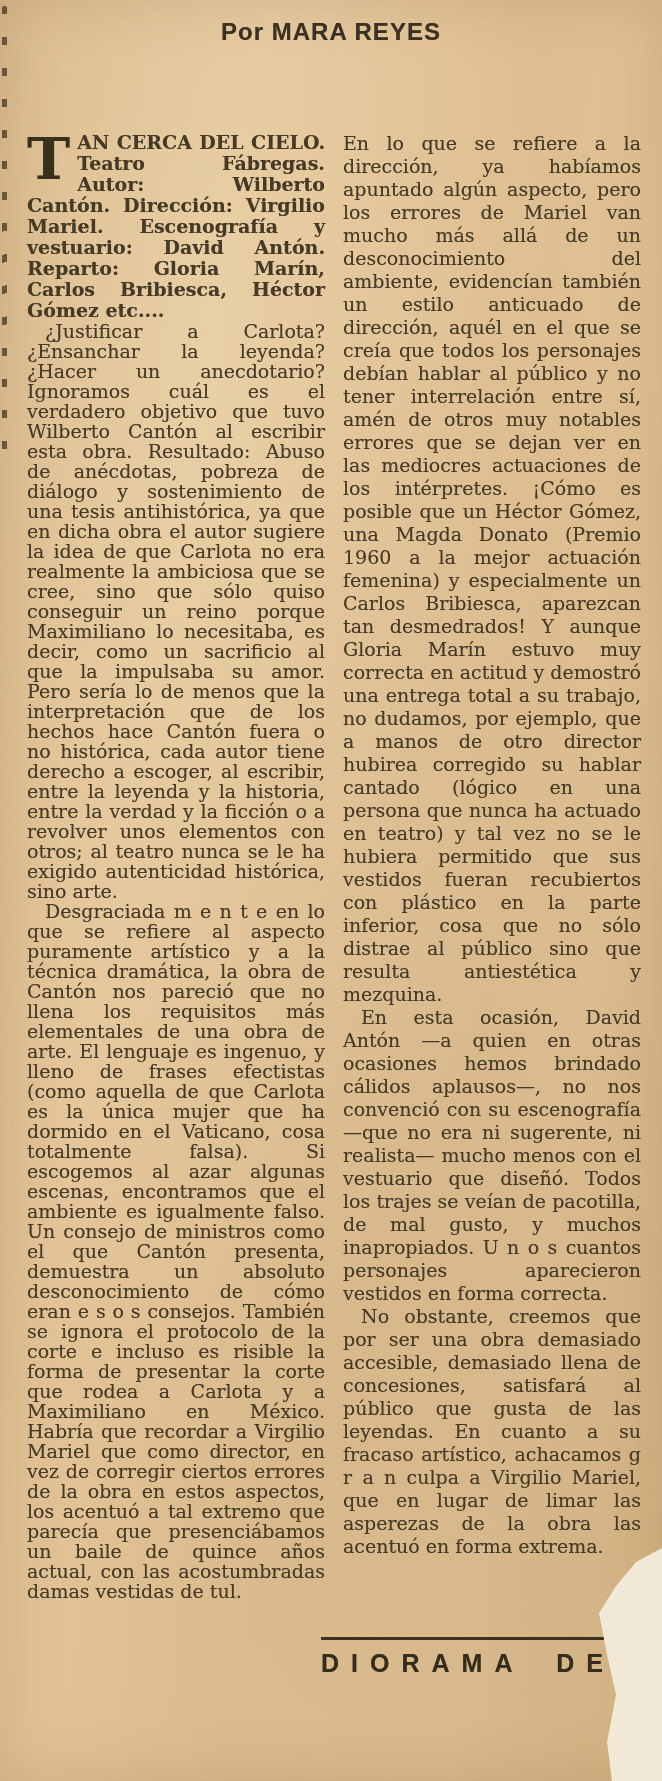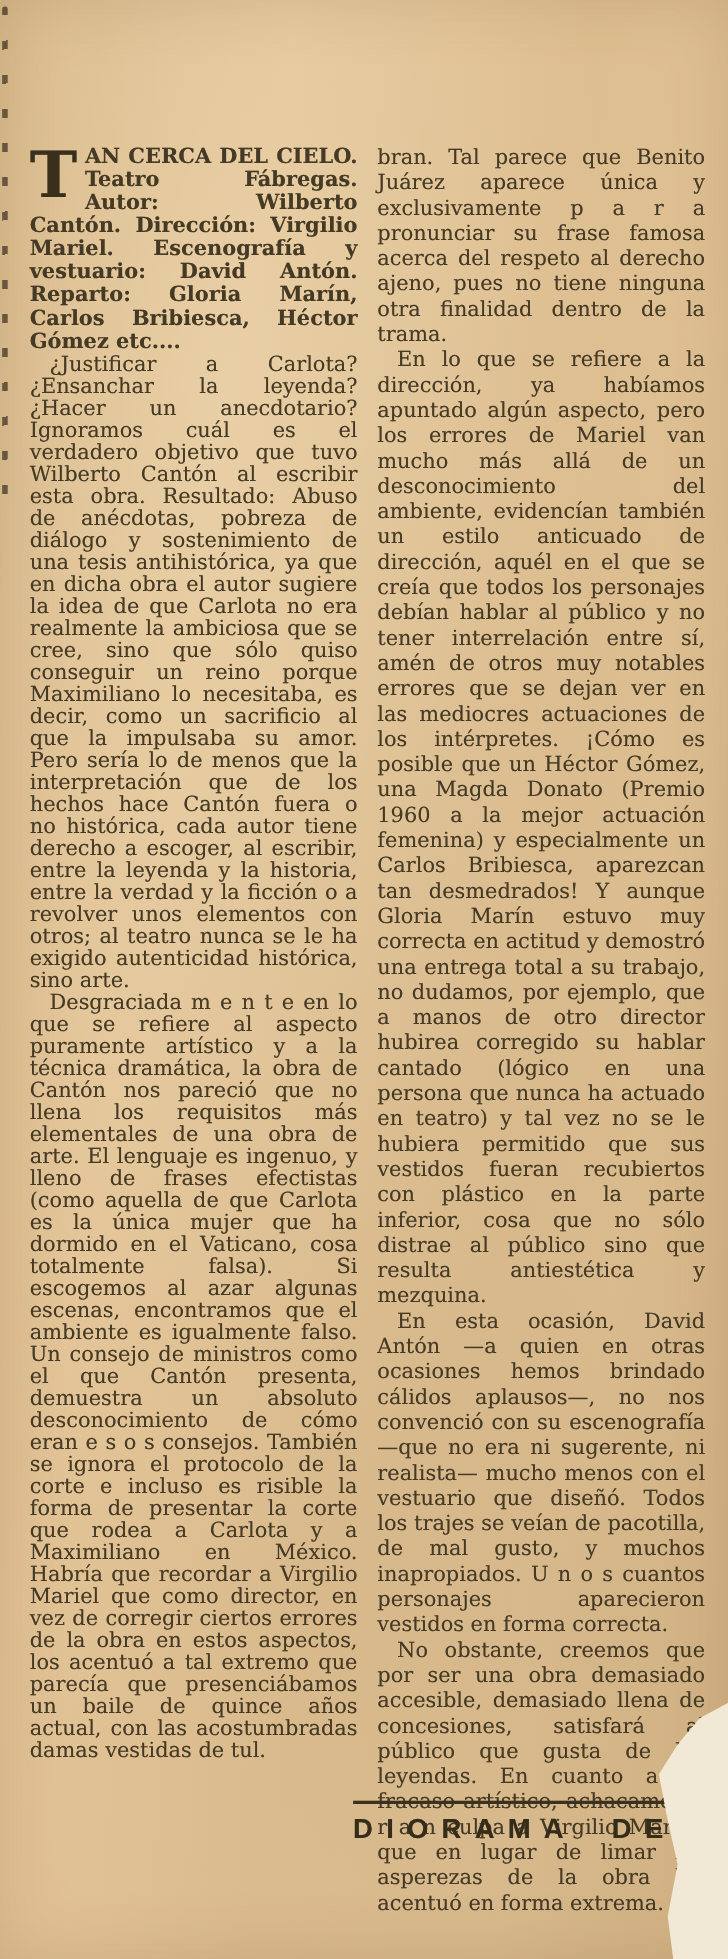--- a/index.html
+++ b/index.html
@@ -96,36 +96,36 @@
 </style>
 </head>
 <body>
 
 <div class="page">
   <div class="paper">
 
     <div class="edge-marks"></div>
 
     <div class="masthead">
+      <div class="masthead-byline">Por MARA REYES</div>
     </div>
 
     <div class="columns">
       <div class="col col-left">
         <p class="lead">
           <span class="dropcap">T</span><span>AN CERCA DEL CIELO. Teatro Fábregas. Autor: Wilberto Cantón. Dirección: Virgilio Mariel. Escenografía y vestuario: David Antón. Reparto: Gloria Marín, Carlos Bribiesca, Héctor Gómez etc....</span>
         </p>
         <div>
             <p>¿Justificar a Carlota? ¿Ensanchar la leyenda? ¿Hacer un anecdotario? Ignoramos cuál es el verdadero objetivo que tuvo Wilberto Cantón al escribir esta obra. Resultado: Abuso de anécdotas, pobreza de diálogo y sostenimiento de una tesis antihistórica, ya que en dicha obra el autor sugiere la idea de que Carlota no era realmente la ambiciosa que se cree, sino que sólo quiso conseguir un reino porque Maximiliano lo necesitaba, es decir, como un sacrificio al que la impulsaba su amor. Pero sería lo de menos que la interpretación que de los hechos hace Cantón fuera o no histórica, cada autor tiene derecho a escoger, al escribir, entre la leyenda y la historia, entre la verdad y la ficción o a revolver unos elementos con otros; al teatro nunca se le ha exigido autenticidad histórica, sino arte.</p>
             <p>Desgraciada m e n t e en lo que se refiere al aspecto puramente artístico y a la técnica dramática, la obra de Cantón nos pareció que no llena los requisitos más elementales de una obra de arte. El lenguaje es ingenuo, y lleno de frases efectistas (como aquella de que Carlota es la única mujer que ha dormido en el Vaticano, cosa totalmente falsa). Si escogemos al azar algunas escenas, encontramos que el ambiente es igualmente falso. Un consejo de ministros como el que Cantón presenta, demuestra un absoluto desconocimiento de cómo eran e s o s consejos. También se ignora el protocolo de la corte e incluso es risible la forma de presentar la corte que rodea a Carlota y a Maximiliano en México. Habría que recordar a Virgilio Mariel que como director, en vez de corregir ciertos errores de la obra en estos aspectos, los acentuó a tal extremo que parecía que presenciábamos un baile de quince años actual, con las acostumbradas damas vestidas de tul.</p>
           </div>
       </div>
 
       <div class="col col-right">
         <div>
-            <p>bran. Tal parece que Benito Juárez aparece única y exclusivamente p a r a pronunciar su frase famosa acerca del respeto al derecho ajeno, pues no tiene ninguna otra finalidad dentro de la trama.</p>
             <p>En lo que se refiere a la dirección, ya habíamos apuntado algún aspecto, pero los errores de Mariel van mucho más allá de un desconocimiento del ambiente, evidencían también un estilo anticuado de dirección, aquél en el que se creía que todos los personajes debían hablar al público y no tener interrelación entre sí, amén de otros muy notables errores que se dejan ver en las mediocres actuaciones de los intérpretes. ¡Cómo es posible que un Héctor Gómez, una Magda Donato (Premio 1960 a la mejor actuación femenina) y especialmente un Carlos Bribiesca, aparezcan tan desmedrados! Y aunque Gloria Marín estuvo muy correcta en actitud y demostró una entrega total a su trabajo, no dudamos, por ejemplo, que a manos de otro director hubirea corregido su hablar cantado (lógico en una persona que nunca ha actuado en teatro) y tal vez no se le hubiera permitido que sus vestidos fueran recubiertos con plástico en la parte inferior, cosa que no sólo distrae al público sino que resulta antiestética y mezquina.</p>
             <p>En esta ocasión, David Antón —a quien en otras ocasiones hemos brindado cálidos aplausos—, no nos convenció con su escenografía —que no era ni sugerente, ni realista— mucho menos con el vestuario que diseñó. Todos los trajes se veían de pacotilla, de mal gusto, y muchos inapropiados. U n o s cuantos personajes aparecieron vestidos en forma correcta.</p>
             <p>No obstante, creemos que por ser una obra demasiado accesible, demasiado llena de concesiones, satisfará al público que gusta de las leyendas. En cuanto a su fracaso artístico, achacamos g r a n culpa a Virgilio Mariel, que en lugar de limar las asperezas de la obra las acentuó en forma extrema.</p>
           </div>
       </div>
     </div>
 
     <div class="footer">
       <div class="footer-heading">DIORAMA DE L</div>
     </div>

